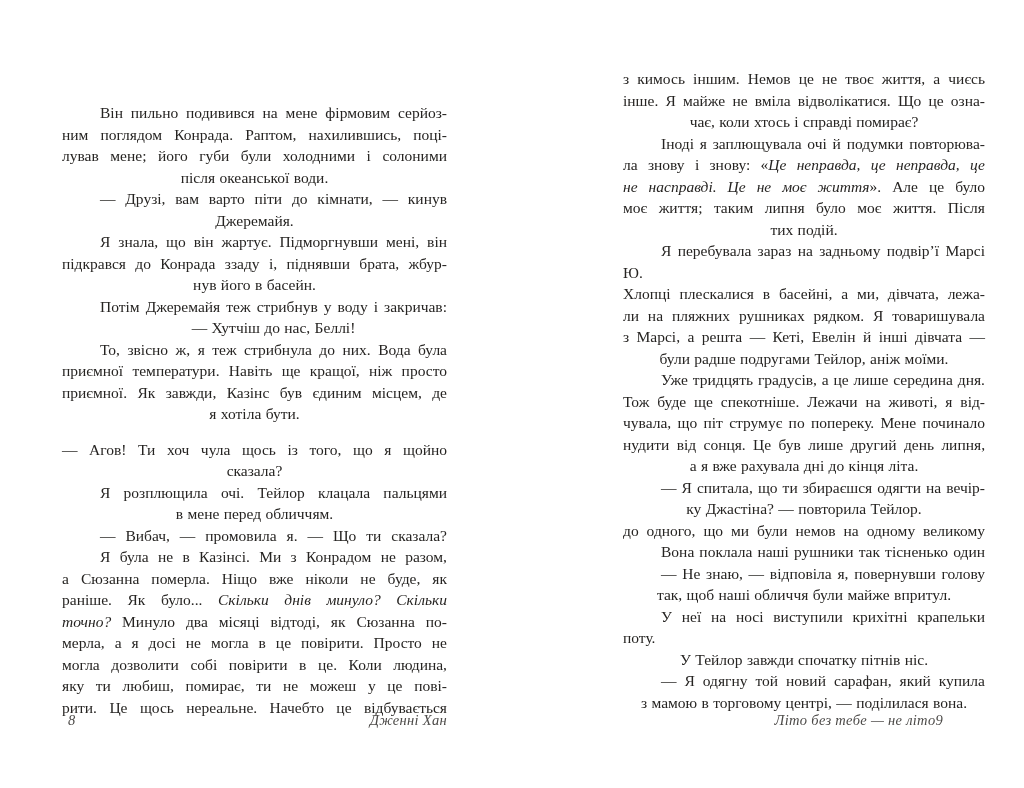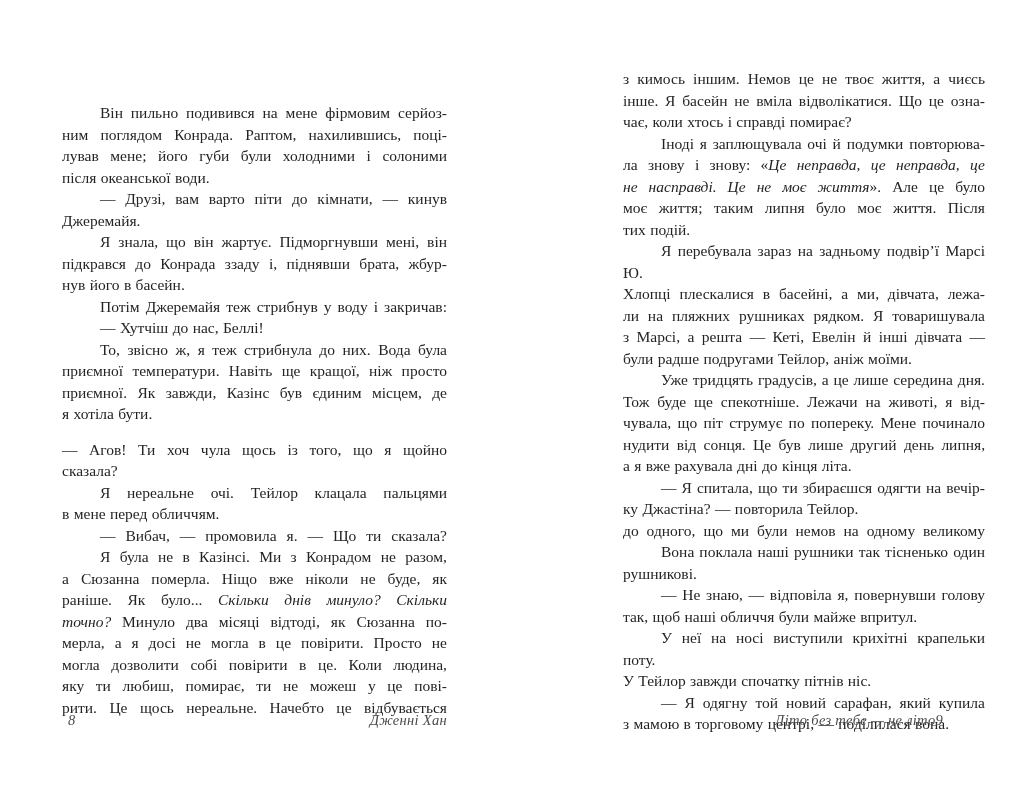--- a/index.html
+++ b/index.html
@@ -21,21 +21,21 @@
   }
   .text-col {
     position: absolute;
     color: #262422;
     font-size: 15.5px;
     line-height: 21.5px;
     word-spacing: 0.5px;
   }
   #text-left  { left: 62px;  top: 62px; width: 385px; margin-top: 40px; }
   #text-right { left: 583px; top: 68px; width: 362px; margin-left: 40px; }
-  .line { text-align: left; }
+  .line { text-align: center; }
   .line.j {
     text-align: justify;
     text-align-last: justify;
   }
   .line.ind { text-indent: 38px; }
   .line.gap { margin-top: 14px; }
   .it { font-style: italic; }
   .page-footer {
     position: absolute;
     top: 712px;
@@ -66,57 +66,56 @@
       <div class="line j"><span>підкрався до Конрада ззаду і, піднявши брата, жбур-</span></div>
       <div class="line"><span>нув його в басейн.</span></div>
       <div class="line j ind"><span>Потім Джеремайя теж стрибнув у воду і закричав:</span></div>
       <div class="line ind"><span>— Хутчіш до нас, Беллі!</span></div>
       <div class="line j ind"><span>То, звісно ж, я теж стрибнула до них. Вода була</span></div>
       <div class="line j"><span>приємної температури. Навіть ще кращої, ніж просто</span></div>
       <div class="line j"><span>приємної. Як завжди, Казінс був єдиним місцем, де</span></div>
       <div class="line"><span>я хотіла бути.</span></div>
       <div class="line j gap"><span>— Агов! Ти хоч чула щось із того, що я щойно</span></div>
       <div class="line"><span>сказала?</span></div>
-      <div class="line j ind"><span>Я нереальне очі. Тейлор клацала пальцями</span></div>
+      <div class="line j ind"><span>Я розплющила очі. Тейлор клацала пальцями</span></div>
       <div class="line"><span>в мене перед обличчям.</span></div>
       <div class="line j ind"><span>— Вибач, — промовила я. — Що ти сказала?</span></div>
       <div class="line j ind"><span>Я була не в Казінсі. Ми з Конрадом не разом,</span></div>
       <div class="line j"><span>а Сюзанна померла. Ніщо вже ніколи не буде, як</span></div>
       <div class="line j"><span>раніше. Як було... </span><span class="it">Скільки днів минуло? Скільки</span></div>
       <div class="line j"><span class="it">точно?</span><span> Минуло два місяці відтоді, як Сюзанна по-</span></div>
       <div class="line j"><span>мерла, а я досі не могла в це повірити. Просто не</span></div>
       <div class="line j"><span>могла дозволити собі повірити в це. Коли людина,</span></div>
       <div class="line j"><span>яку ти любиш, помирає, ти не можеш у це пові-</span></div>
       <div class="line j"><span>рити. Це щось нереальне. Начебто це відбувається</span></div>
     </div>
 
   <div id="text-right" class="text-col">
       <div class="line j"><span>з кимось іншим. Немов це не твоє життя, а чиєсь</span></div>
-      <div class="line j"><span>інше. Я басейн не вміла відволікатися. Що це озна-</span></div>
+      <div class="line j"><span>інше. Я майже не вміла відволікатися. Що це озна-</span></div>
       <div class="line"><span>чає, коли хтось і справді помирає?</span></div>
       <div class="line j ind"><span>Іноді я заплющувала очі й подумки повторюва-</span></div>
       <div class="line j"><span>ла знову і знову: «</span><span class="it">Це неправда, це неправда, це</span></div>
       <div class="line j"><span class="it">не насправді. Це не моє життя</span><span>». Але це було</span></div>
       <div class="line j"><span>моє життя; таким липня було моє життя. Після</span></div>
       <div class="line"><span>тих подій.</span></div>
       <div class="line j ind"><span>Я перебувала зараз на задньому подвір’ї Марсі Ю.</span></div>
       <div class="line j"><span>Хлопці плескалися в басейні, а ми, дівчата, лежа-</span></div>
       <div class="line j"><span>ли на пляжних рушниках рядком. Я товаришувала</span></div>
       <div class="line j"><span>з Марсі, а решта — Кеті, Евелін й інші дівчата —</span></div>
       <div class="line"><span>були радше подругами Тейлор, аніж моїми.</span></div>
       <div class="line j ind"><span>Уже тридцять градусів, а це лише середина дня.</span></div>
       <div class="line j"><span>Тож буде ще спекотніше. Лежачи на животі, я від-</span></div>
       <div class="line j"><span>чувала, що піт струмує по попереку. Мене починало</span></div>
       <div class="line j"><span>нудити від сонця. Це був лише другий день липня,</span></div>
       <div class="line"><span>а я вже рахувала дні до кінця літа.</span></div>
       <div class="line j ind"><span>— Я спитала, що ти збираєшся одягти на вечір-</span></div>
       <div class="line"><span>ку Джастіна? — повторила Тейлор.</span></div>
       <div class="line j"><span>до одного, що ми були немов на одному великому</span></div>
       <div class="line j ind"><span>Вона поклала наші рушники так тісненько один</span></div>
-      <div class="line"><span>рушникові.</span></div>
       <div class="line j ind"><span>— Не знаю, — відповіла я, повернувши голову</span></div>
       <div class="line"><span>так, щоб наші обличчя були майже впритул.</span></div>
       <div class="line j ind"><span>У неї на носі виступили крихітні крапельки поту.</span></div>
       <div class="line"><span>У Тейлор завжди спочатку пітнів ніс.</span></div>
       <div class="line j ind"><span>— Я одягну той новий сарафан, який купила</span></div>
       <div class="line"><span>з мамою в торговому центрі, — поділилася вона.</span></div>
     </div>
 
   <footer id="footer-left" class="page-footer">
     <span>8</span>

